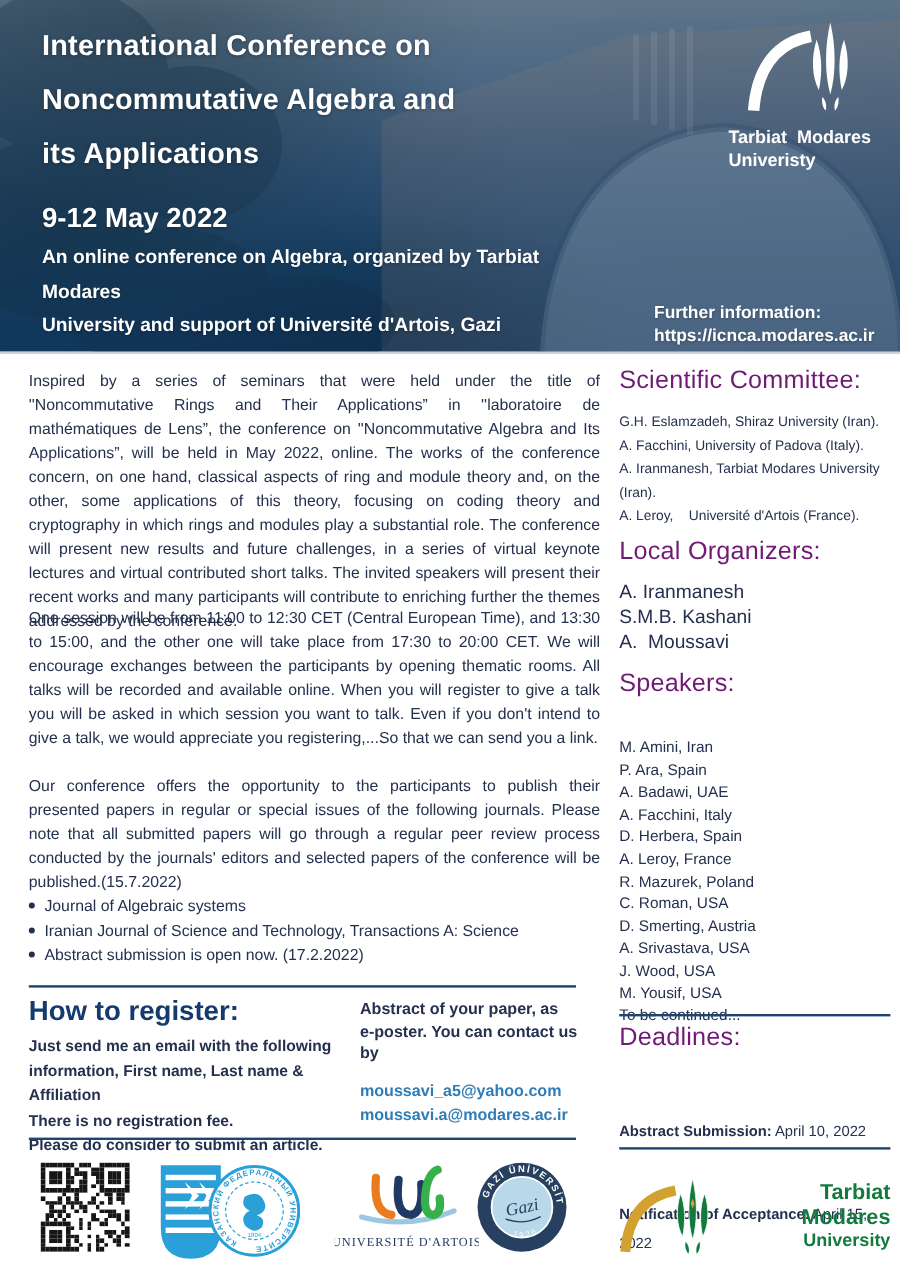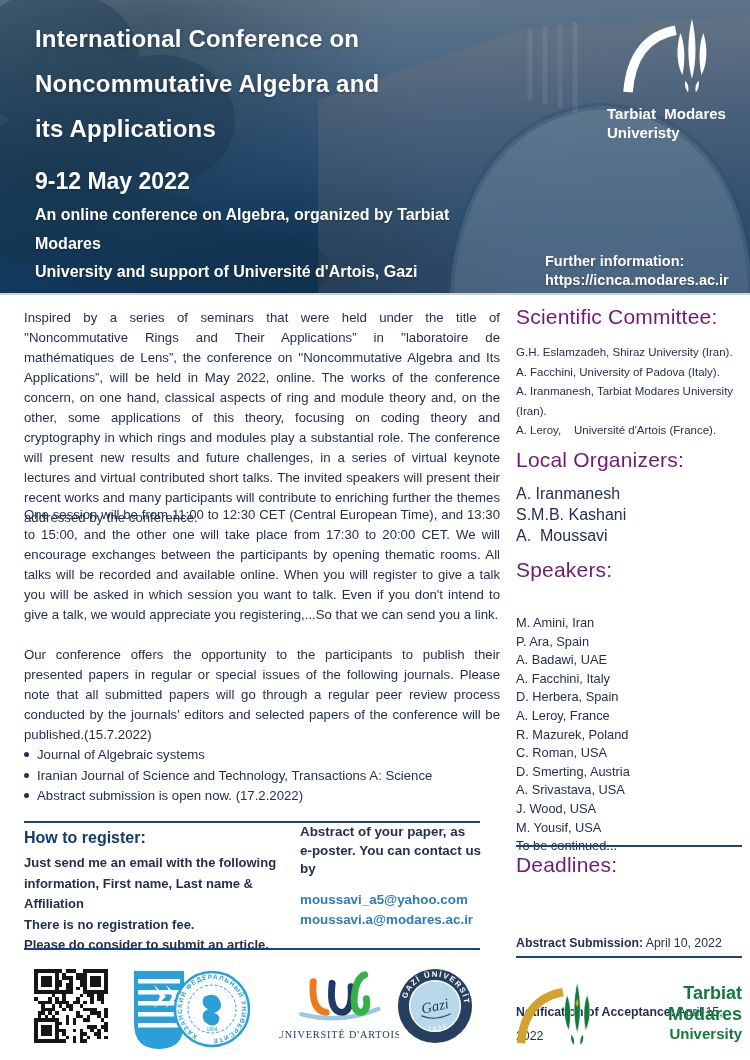--- a/index.html
+++ b/index.html
@@ -57,21 +57,21 @@
   .p1{top:15px;} .p2{top:212px;} .p3{top:352px;}
   .bullets{position:absolute;top:452px;left:0;margin:0;padding:0;list-style:none;}
   .bullets li{font-size:13.2px;line-height:20.5px;color:#24304e;}
   .dot{display:inline-block;width:5px;height:5px;border-radius:50%;background:#24304e;vertical-align:middle;margin-right:8px;margin-top:-2px;}
   .hrule{position:absolute;left:0;border:none;border-top:2px solid #1e4470;margin:0;}
   .hr-l1{top:528px;width:456px;}
   .hr-l2{top:655px;width:456px;}
   .hr-r1{top:552px;width:226px;}
   .hr-r2{top:663px;width:226px;}
   .register{position:absolute;top:536px;left:0;width:476px;}
-  .reg-head{font-size:16px;font-weight:bold;color:#143a6e;margin:0 0 6px 0;}
+  .reg-head{font-size:23px;font-weight:bold;color:#143a6e;margin:0 0 6px 0;}
   .reg-cols{display:flex;}
   .reg-left{width:276px;font-size:13px;font-weight:bold;line-height:20.5px;color:#24304e;}
   .reg-right{width:200px;margin-top:-30px;}
   .abstract-note{font-size:13.4px;font-weight:bold;line-height:18.5px;color:#24304e;}
   .emails{margin-top:11px;font-size:13.4px;font-weight:bold;line-height:20.5px;color:#2e7db9;}
   .emails div{cursor:pointer;}
   
   .sec-head{position:absolute;left:0;margin:0;font-size:21px;font-weight:normal;color:#701a75;letter-spacing:.2px;}
   .sc-head{top:12px;} .lo-head{top:155px;} .sp-head{top:265px;} .dl-head{top:560px;}
   .rlist{position:absolute;left:0;margin:0;padding:0;list-style:none;color:#24304e;}

